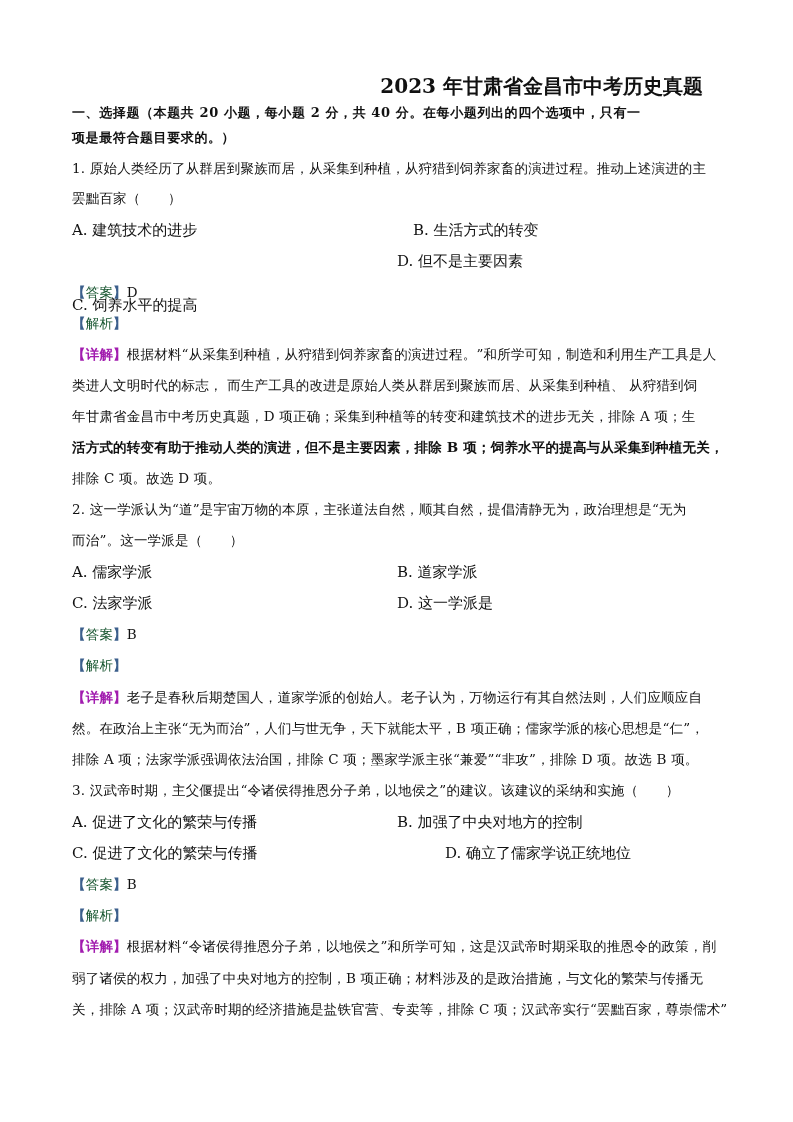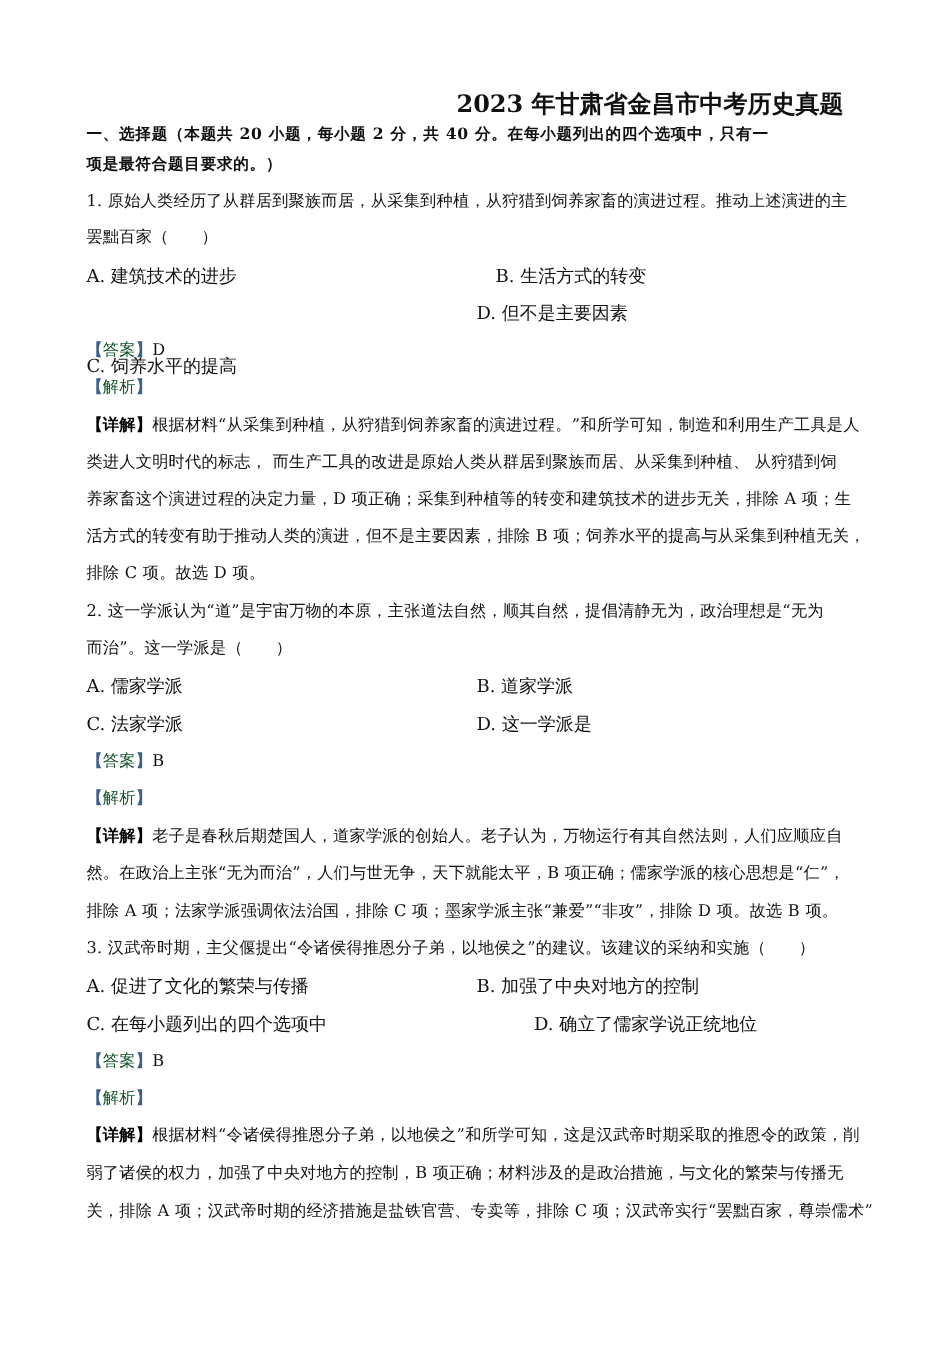--- a/index.html
+++ b/index.html
@@ -14,21 +14,21 @@
     font-family: "DejaVu Serif", "Liberation Serif", serif;
   }
   .line {
     position: absolute; left: 72px; width: 652px;
     font-size: 13.5px; line-height: 20px; white-space: nowrap; letter-spacing: 0.2px;
   }
   .line.bold { font-weight: bold; font-size: 13px; letter-spacing: 0.6px; }
   .opt { position: absolute; font-size: 15px; line-height: 20px; white-space: nowrap; }
   .tag { color: #14532d; }
   .tag-bracket { color: #3c5f8c; font-weight: bold; }
-  .detail-tag { font-weight: bold; color: #000000; }
+  .detail-tag { font-weight: bold; color: #a21caf; }
 </style>
 </head>
 <body>
 
 <div>
 
   <div class="title">2023 年甘肃省金昌市中考历史真题</div>
 
   <div class="line bold" style="top:103px;">一、选择题（本题共 20 小题，每小题 2 分，共 40 分。在每小题列出的四个选项中，只有一</div>
   <div class="line bold" style="top:128px;">项是最符合题目要求的。）</div>
@@ -41,22 +41,22 @@
     <div class="opt" style="left:72px; top:251px;margin-top:44px;">C.  饲养水平的提高</div>
     <div class="opt" style="left:397px; top:251px;">D.  但不是主要因素</div>
     <div class="line" style="top:282px;">
       <span class="tag-bracket">【</span><span class="tag">答案</span><span class="tag-bracket">】</span><span>D</span>
     </div>
     <div class="line" style="top:313px;">
       <span class="tag-bracket">【</span><span class="tag">解析</span><span class="tag-bracket">】</span>
     </div>
     <div class="line" style="top:344px;"><span class="detail-tag">【详解】</span><span>根据材料“从采集到种植，从狩猎到饲养家畜的演进过程。”和所学可知，制造和利用生产工具是人</span></div>
     <div class="line" style="top:375px;">类进人文明时代的标志，  而生产工具的改进是原始人类从群居到聚族而居、从采集到种植、  从狩猎到饲</div>
-    <div class="line" style="top:406px;">养家畜这个演进过程的决定力量，D 项正确；采集到种植等的转变和建筑技术的进步无关，排除 A 项；生</div>
-    <div class="line" style="top:437px;">活方式的转变有助于推动人类的演进，但不是主要因素，排除 B 项；饲养水平的提高与从采集到种植无关，</div>
+    <div class="line" style="top:406px;">年甘肃省金昌市中考历史真题，D 项正确；采集到种植等的转变和建筑技术的进步无关，排除 A 项；生</div>
+    <div class="line" style="top:437px;font-weight:bold;">活方式的转变有助于推动人类的演进，但不是主要因素，排除 B 项；饲养水平的提高与从采集到种植无关，</div>
     <div class="line" style="top:468px;">排除 C 项。故选 D 项。</div>
   </div>
 
   <div>
     <div class="line" style="top:499px;">2. 这一学派认为“道”是宇宙万物的本原，主张道法自然，顺其自然，提倡清静无为，政治理想是“无为</div>
     <div class="line" style="top:530px;">而治”。这一学派是（　　）</div>
     <div class="opt" style="left:72px; top:562px;">A.  儒家学派</div>
     <div class="opt" style="left:397px; top:562px;">B.  道家学派</div>
     <div class="opt" style="left:72px; top:593px;">C.  法家学派</div>
     <div class="opt" style="left:397px; top:593px;">D.  这一学派是</div>
@@ -68,21 +68,21 @@
     </div>
     <div class="line" style="top:687px;"><span class="detail-tag">【详解】</span><span>老子是春秋后期楚国人，道家学派的创始人。老子认为，万物运行有其自然法则，人们应顺应自</span></div>
     <div class="line" style="top:718px;">然。在政治上主张“无为而治”，人们与世无争，天下就能太平，B 项正确；儒家学派的核心思想是“仁”，</div>
     <div class="line" style="top:749px;">排除 A 项；法家学派强调依法治国，排除 C 项；墨家学派主张“兼爱”“非攻”，排除 D 项。故选 B 项。</div>
   </div>
 
   <div>
     <div class="line" style="top:780px;">3. 汉武帝时期，主父偃提出“令诸侯得推恩分子弟，以地侯之”的建议。该建议的采纳和实施（　　）</div>
     <div class="opt" style="left:72px; top:812px;">A.  促进了文化的繁荣与传播</div>
     <div class="opt" style="left:397px; top:812px;">B.  加强了中央对地方的控制</div>
-    <div class="opt" style="left:72px; top:843px;">C.  在每小题列出的四个选项中</div>
+    <div class="opt" style="left:72px; top:843px;">C.  促进了文化的繁荣与传播</div>
     <div class="opt" style="left:397px; top:843px;margin-left:48px;">D.  确立了儒家学说正统地位</div>
     <div class="line" style="top:874px;">
       <span class="tag-bracket">【</span><span class="tag">答案</span><span class="tag-bracket">】</span><span>B</span>
     </div>
     <div class="line" style="top:905px;">
       <span class="tag-bracket">【</span><span class="tag">解析</span><span class="tag-bracket">】</span>
     </div>
     <div class="line" style="top:936px;"><span class="detail-tag">【详解】</span><span>根据材料“令诸侯得推恩分子弟，以地侯之”和所学可知，这是汉武帝时期采取的推恩令的政策，削</span></div>
     <div class="line" style="top:968px;">弱了诸侯的权力，加强了中央对地方的控制，B 项正确；材料涉及的是政治措施，与文化的繁荣与传播无</div>
     <div class="line" style="top:999px;">关，排除 A 项；汉武帝时期的经济措施是盐铁官营、专卖等，排除 C 项；汉武帝实行“罢黜百家，尊崇儒术”</div>

